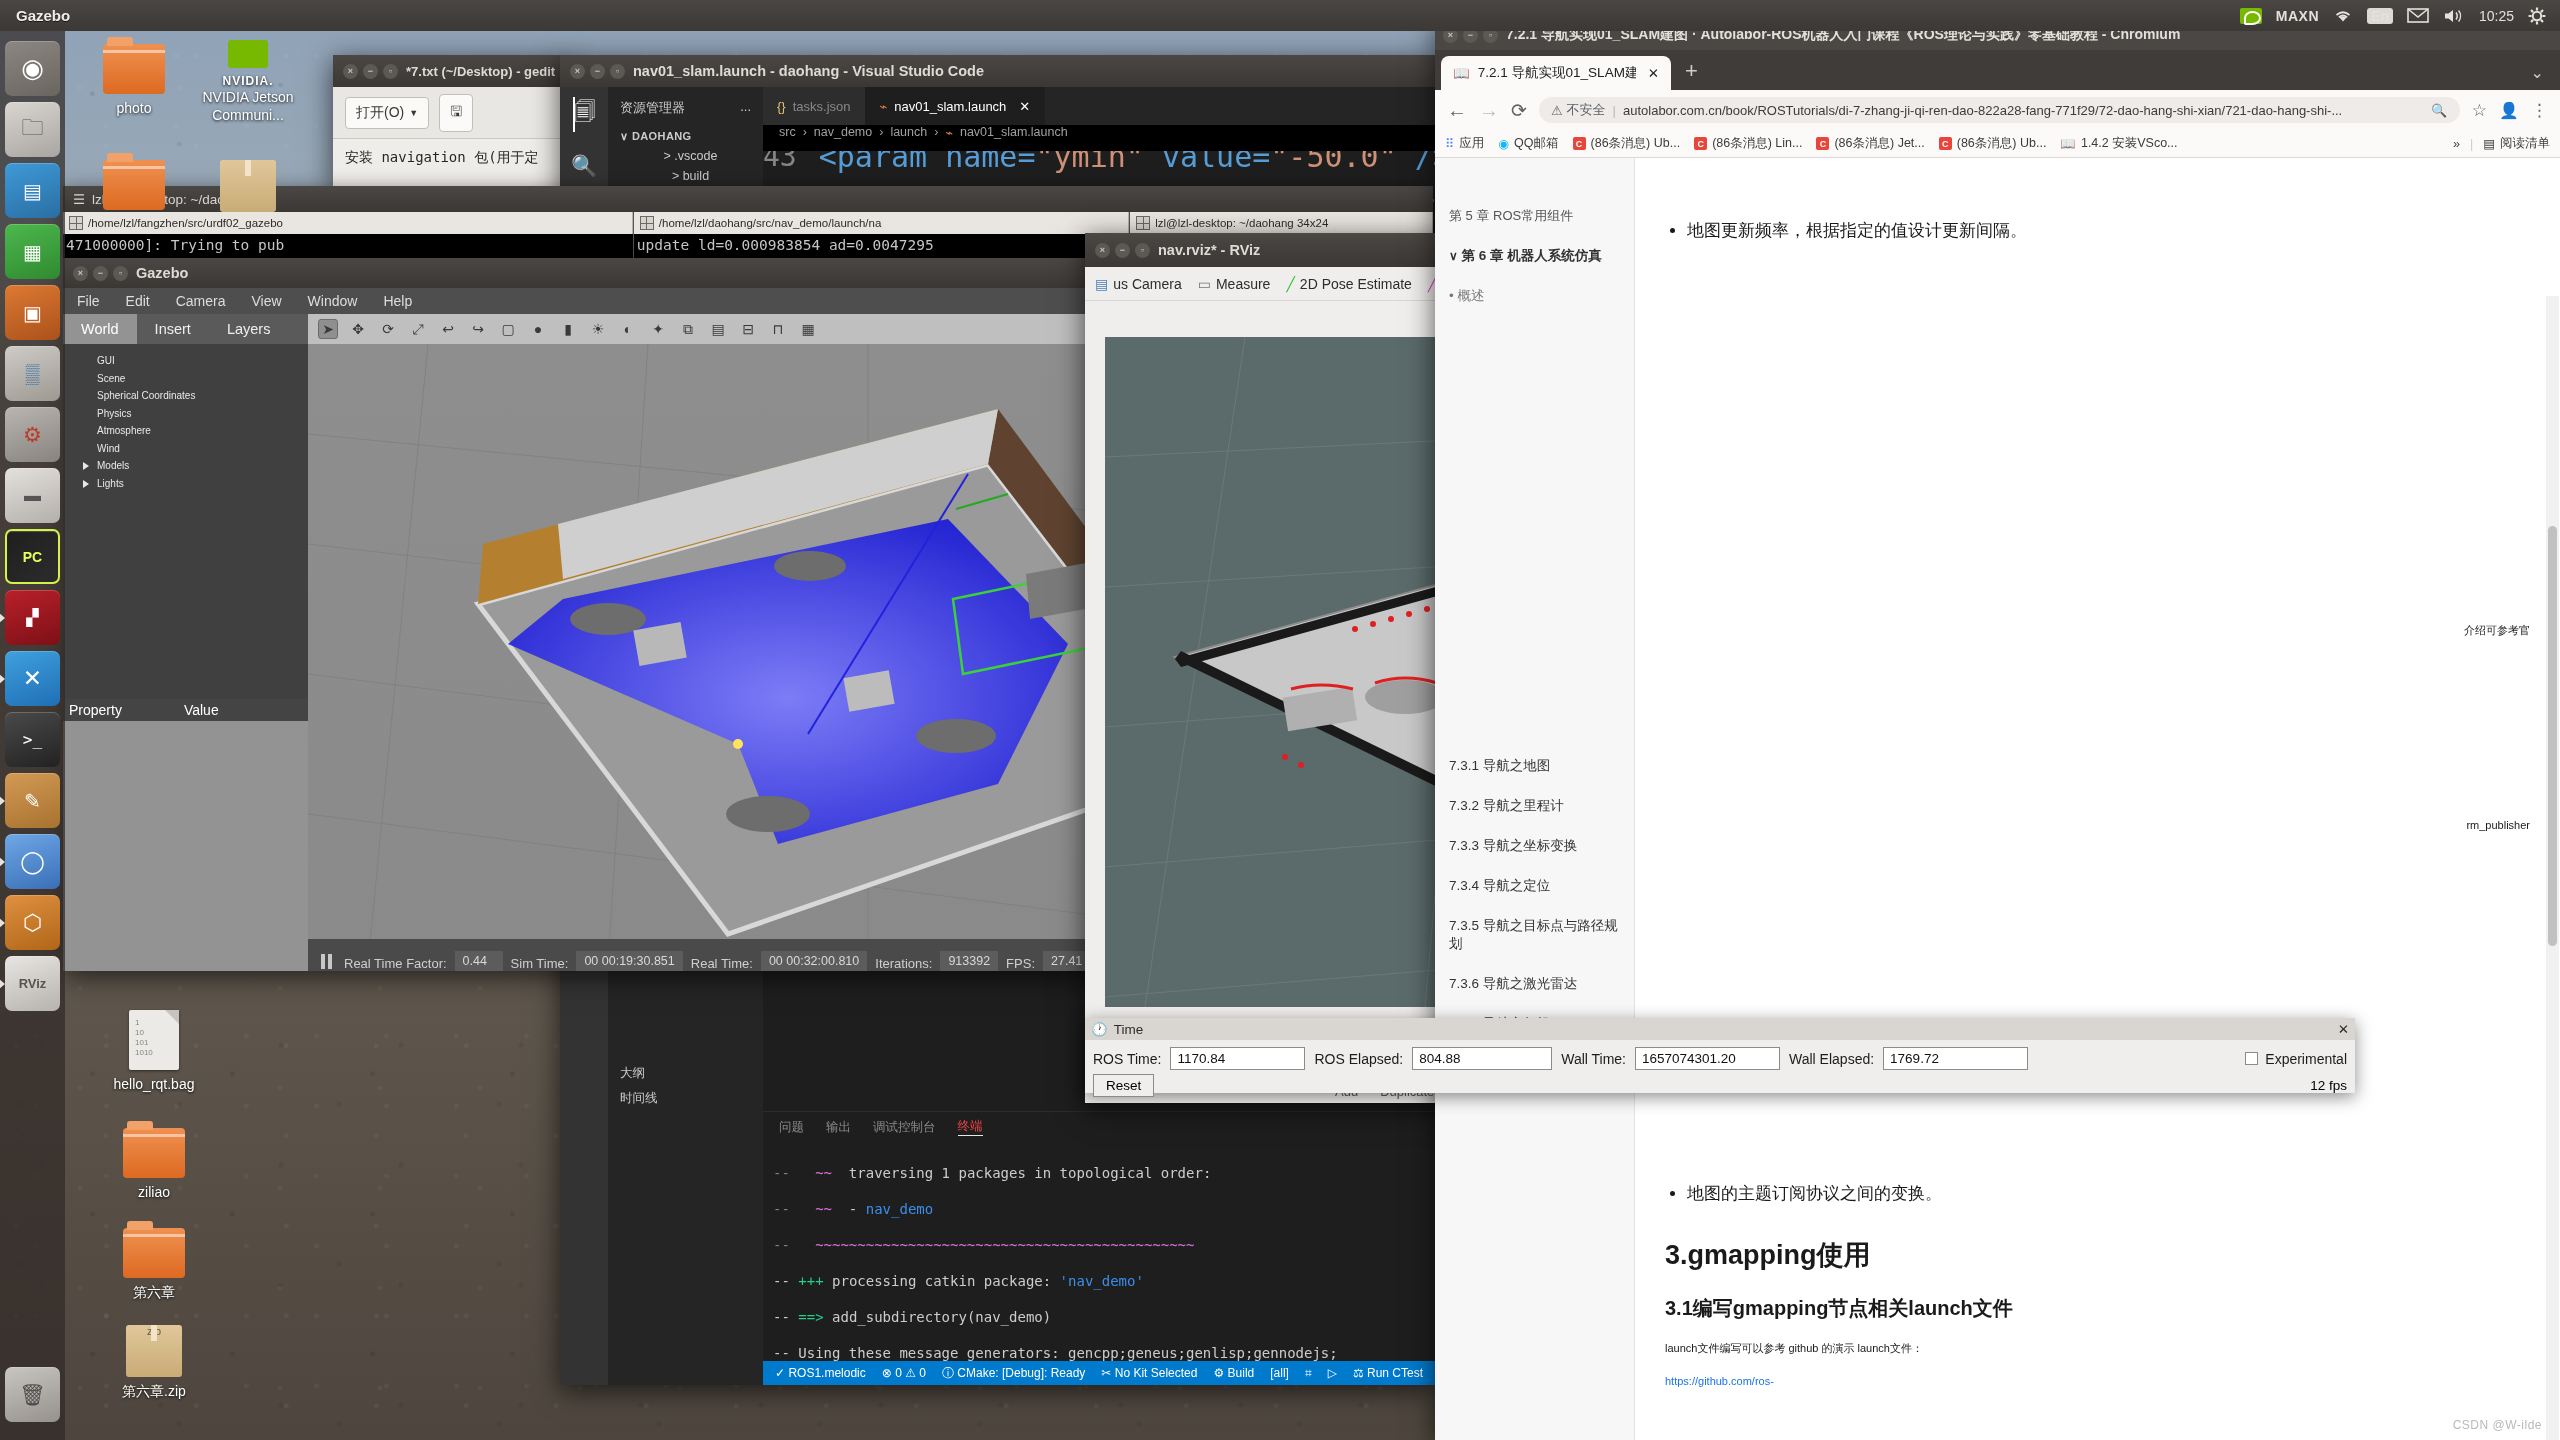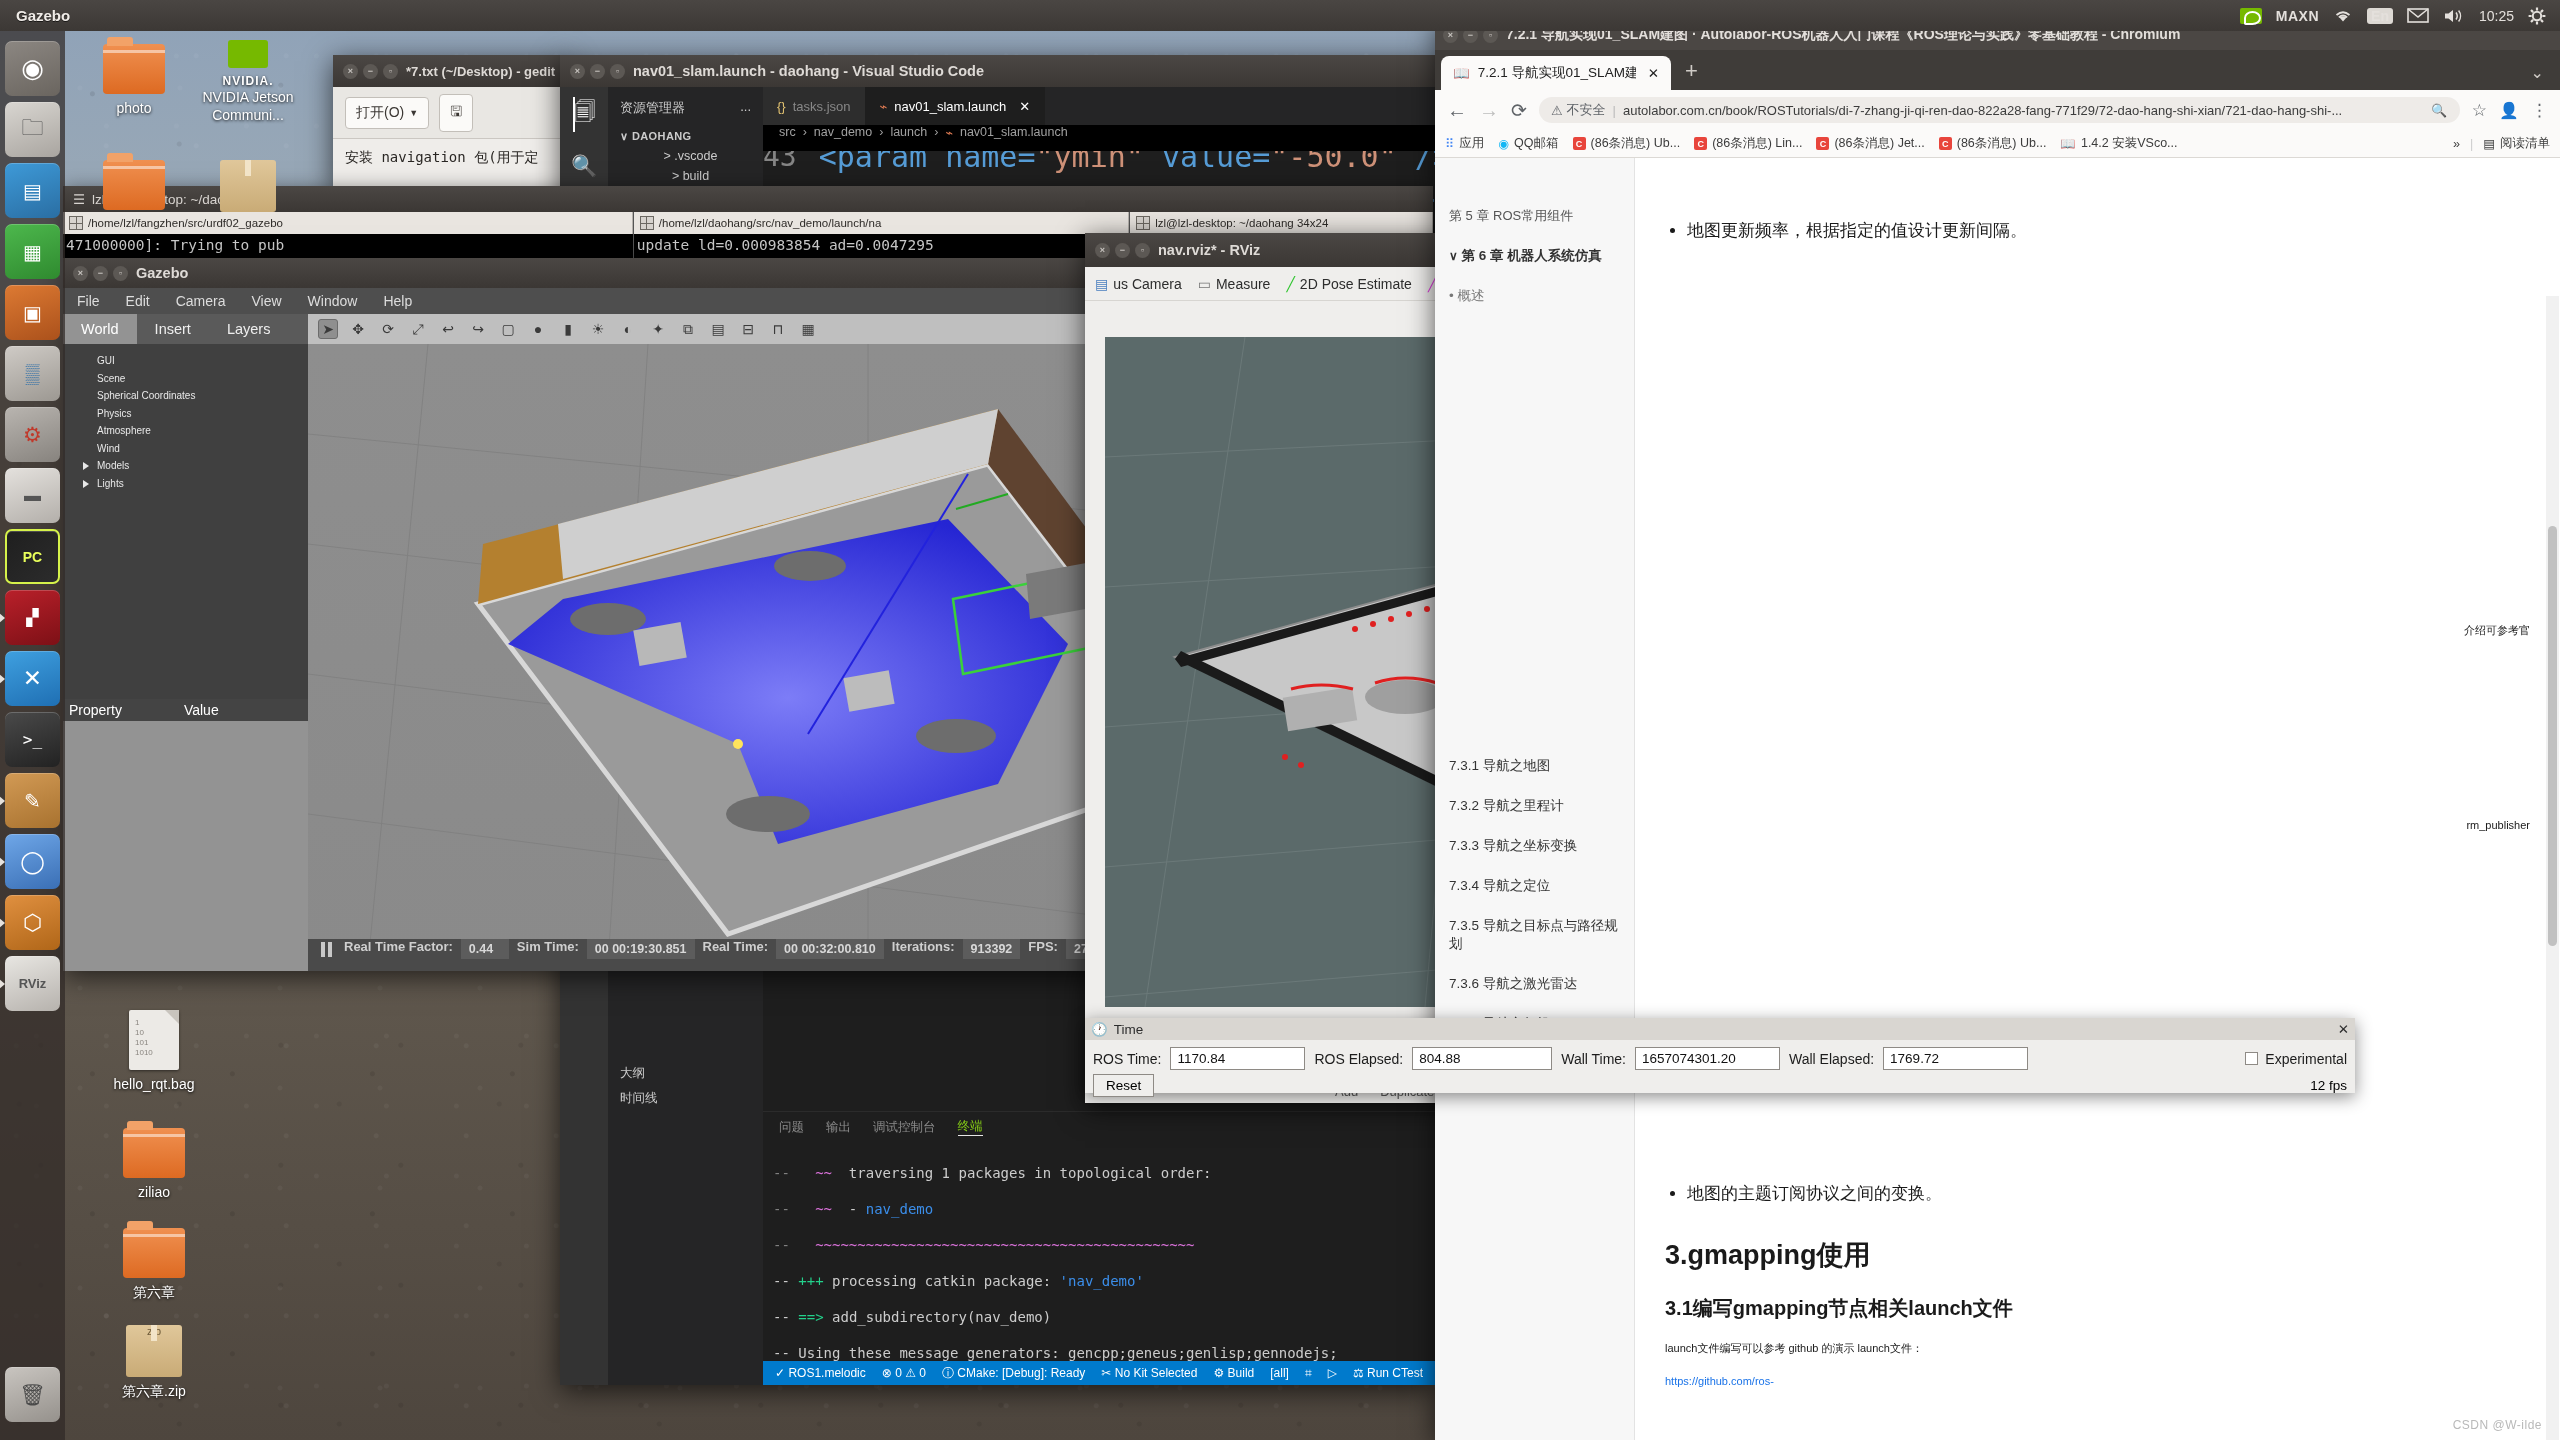--- a/index.html
+++ b/index.html
@@ -104,21 +104,21 @@
   .vs-crumb{height:26px;background:#000000;color:#a0a0a0;font-size:12.5px;
     display:flex;align-items:flex-start;gap:7px;padding:0 16px;}
   .vs-code{flex:1;background:#1e1e1e;overflow:hidden;position:relative;
     font-family:"DejaVu Sans Mono",monospace;}
   .cl{display:flex;font-size:30px;line-height:43px;white-space:pre;}
   .cl .ln{width:78px;text-align:right;padding-right:22px;color:#858585;font-size:28px;}
   .tagc{color:#569cd6;} .valc{color:#ce9178;} .punc{color:#808080;}
   .vs-panel{height:250px;background:#1e1e1e;border-top:1px solid #2b2b2b;display:flex;flex-direction:column;}
   .vs-ptabs{height:30px;display:flex;align-items:center;gap:22px;padding:0 16px;
     font-size:12.5px;color:#8a8a8a;}
-  .vs-ptabs .pt.sel{color:#84cc16;border-bottom:1px solid #e7e7e7;}
+  .vs-ptabs .pt.sel{color:#ef4444;border-bottom:1px solid #e7e7e7;}
   .vs-term{flex:1;font-family:"DejaVu Sans Mono",monospace;font-size:14px;
     line-height:18px;color:#cccccc;padding:4px 0 0 10px;white-space:pre;overflow:hidden;}
   .tg{color:#23d18b;} .tb{color:#3b8eea;} .tm{color:#d670d6;}
   .vs-status{height:24px;background:#007acc;color:#fff;font-size:12px;
     display:flex;align-items:center;gap:16px;padding:0 12px;}
 
   
   .term{position:absolute;background:#2b2b2b;box-shadow:0 5px 20px rgba(0,0,0,.6);}
   .term .ttitle{height:26px;background:linear-gradient(180deg,#4b4744,#3b3734);
     color:#d8d4d0;font-size:13.5px;display:flex;align-items:center;padding:0 10px;gap:7px;}
@@ -148,22 +148,22 @@
   .gz-tree .nd.exp:before{content:"";position:absolute;left:2px;top:5px;width:0;height:0;
     border-top:4px solid transparent;border-bottom:4px solid transparent;border-left:6px solid #e8e8e8;}
   .gz-propbar{height:22px;background:#444;color:#fff;font-size:14px;
     display:flex;align-items:center;gap:62px;padding:0 6px;}
   .gz-right{flex:1;display:flex;flex-direction:column;}
   .gz-toolbar{height:30px;background:#bfbfbf;display:flex;align-items:center;gap:10px;padding:0 10px;
     font-size:14px;color:#3a3a3a;}
   .gz-tbtn{width:20px;height:20px;display:flex;align-items:center;justify-content:center;}
   .gz-tbtn.sel{background:#8f8f8f;border:1px solid #6c6c6c;border-radius:3px;}
   .gz-view{flex:1;background:#8c8c8c;position:relative;overflow:hidden;}
-  .gz-status{height:32px;background:#4a4a4a;display:flex;align-items:flex-start;gap:8px;
-    padding:0 8px;color:#cfcfcf;font-size:13px;font-weight:bold;}
+  .gz-status{height:32px;background:#4a4a4a;display:flex;align-items:flex-end;gap:8px;
+    padding:0 8px;color:#cfcfcf;font-size:13px;}
   .gz-fld{background:#5c5c5c;color:#d8d8d8;padding:3px 8px;min-width:48px;font-size:12.5px;}
   .gz-reset{margin-left:auto;background:#5c5c5c;color:#e6e6e6;border:1px solid #707070;
     padding:5px 12px;font-size:13px;}
   .pausebtn{width:20px;height:20px;display:flex;gap:3px;align-items:center;justify-content:center;}
   .pausebtn i{width:4px;height:15px;background:#c8c8c8;display:block;}
 
   
   #rviz{left:1085px;top:233px;width:1270px;height:870px;background:#efeeec;}
   #rviz .wtitle{height:34px;background:linear-gradient(180deg,#4b4744,#3b3734);}
   .rv-toolbar{height:34px;background:#efeeec;display:flex;align-items:center;gap:16px;

